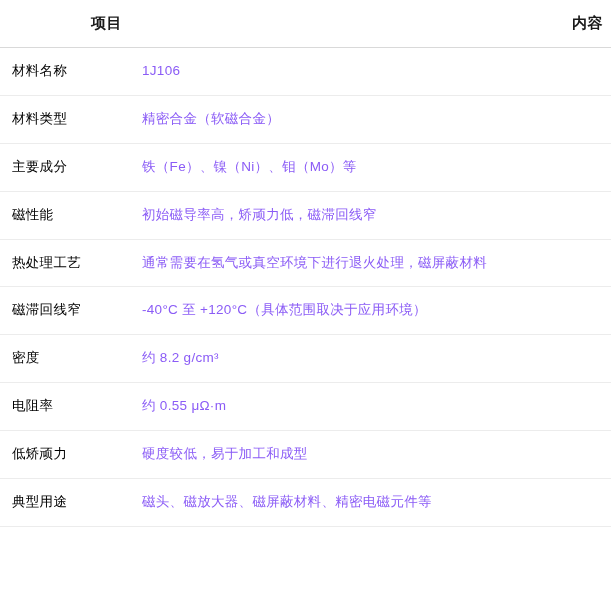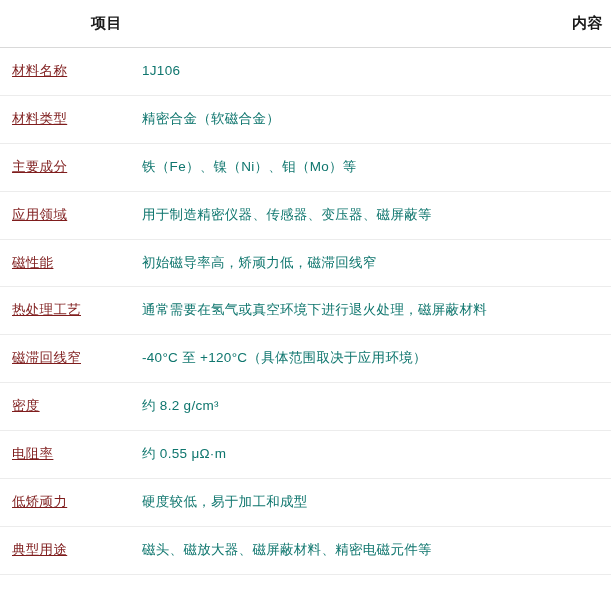--- a/index.html
+++ b/index.html
@@ -43,25 +43,24 @@
     padding: 14px 8px 14px 12px;
     border-bottom: 1px solid #ececec;
     vertical-align: middle;
     line-height: 1.4;
     letter-spacing: 0.3px;
   }
   table.spec-table tbody tr:last-child td {
     border-bottom: 1px solid #ececec;
   }
   table.spec-table tbody td.cell-item {
-    color: #7f1d1d;
-    text-decoration: underline;
+    color: #000000;
   }
   table.spec-table tbody td.cell-content {
-    color: #0f766e;
+    color: #8b5cf6;
   }
 </style>
 </head>
 <body>
 
 <div class="table-wrap">
   <table class="spec-table">
     <colgroup>
       <col class="col-item">
       <col class="col-content">
@@ -77,24 +76,20 @@
         <td class="cell-item">材料名称</td>
         <td class="cell-content">1J106</td>
       </tr>
       <tr>
         <td class="cell-item">材料类型</td>
         <td class="cell-content">精密合金（软磁合金）</td>
       </tr>
       <tr>
         <td class="cell-item">主要成分</td>
         <td class="cell-content">铁（Fe）、镍（Ni）、钼（Mo）等</td>
-      </tr>
-      <tr>
-        <td class="cell-item">应用领域</td>
-        <td class="cell-content">用于制造精密仪器、传感器、变压器、磁屏蔽等</td>
       </tr>
       <tr>
         <td class="cell-item">磁性能</td>
         <td class="cell-content">初始磁导率高，矫顽力低，磁滞回线窄</td>
       </tr>
       <tr>
         <td class="cell-item">热处理工艺</td>
         <td class="cell-content">通常需要在氢气或真空环境下进行退火处理，磁屏蔽材料</td>
       </tr>
       <tr>

